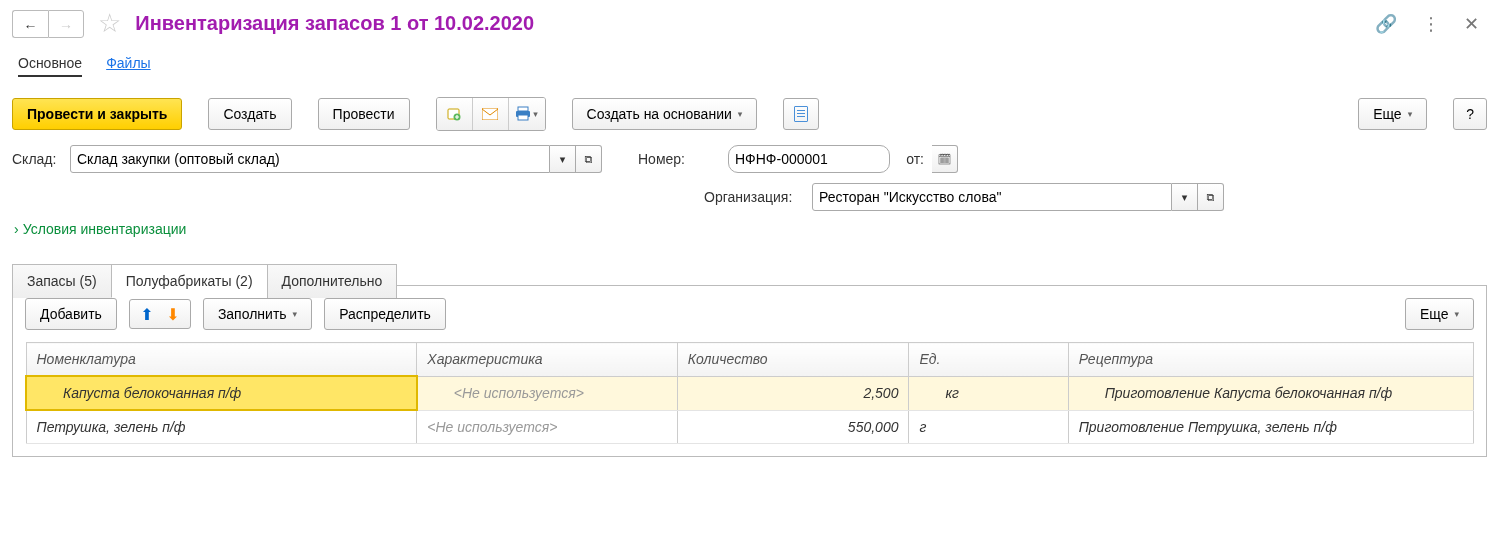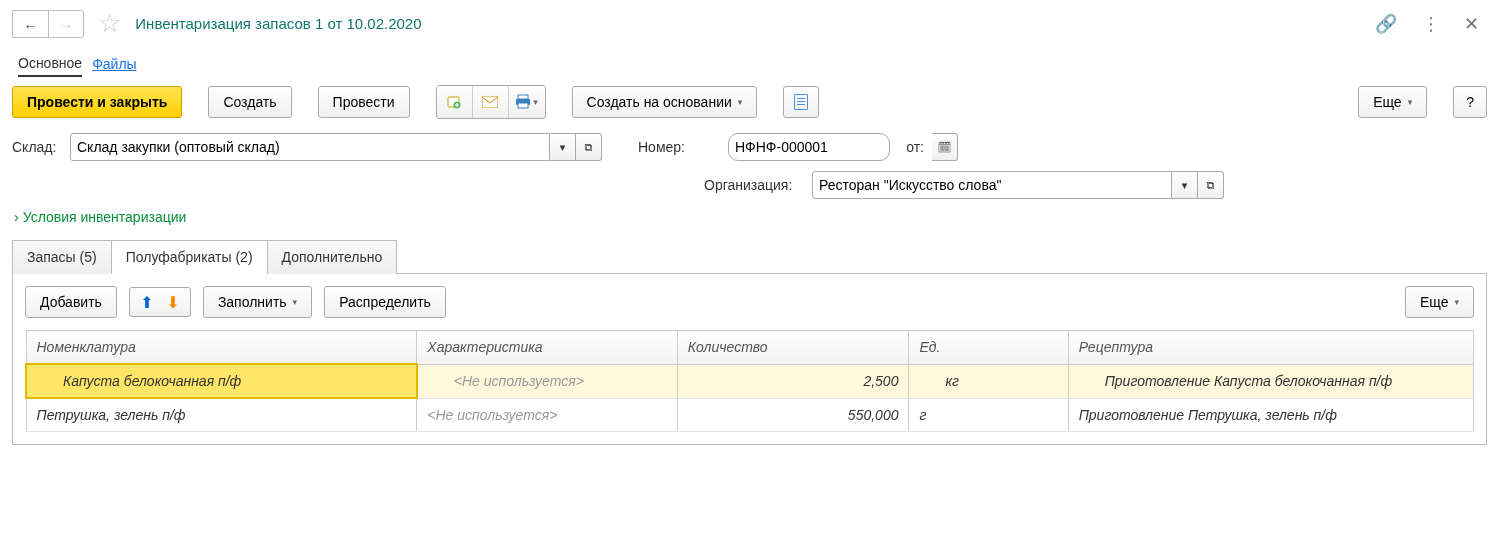--- a/index.html
+++ b/index.html
@@ -3,44 +3,44 @@
 <meta charset="utf-8">
 <style>
 * { box-sizing: border-box; margin: 0; padding: 0; font-family: Arial, sans-serif; }
 body { background: #fff; font-size: 14px; color: #333; padding: 8px 12px; }
 .header-row { display: flex; align-items: center; gap: 8px; margin-bottom: 12px; }
 .nav-btn { width: 36px; height: 28px; border: 1px solid #bbb; background: #fff; display: flex; align-items: center; justify-content: center; cursor: pointer; }
 .nav-group { display: flex; }
 .nav-group .nav-btn:first-child { border-right: none; border-radius: 3px 0 0 3px; }
 .nav-group .nav-btn:last-child { border-radius: 0 3px 3px 0; }
 .star-icon { color: #ccc; font-size: 26px; margin: 0 6px; }
-.title { font-size: 15px; font-weight: normal; color: #0f766e; }
+.title { font-size: 20px; font-weight: bold; color: #a21caf; }
 .spacer { flex: 1; }
 .top-icon { color: #777; font-size: 18px; cursor: pointer; padding: 4px 8px; }
-.subnav { display: flex; gap: 10px; margin-bottom: 8px; padding-left: 6px; align-items: center; }
+.subnav { display: flex; gap: 24px; margin-bottom: 20px; padding-left: 6px; align-items: flex-start; }
 .subnav-item { color: #333; padding: 4px 0; }
 .subnav-item.active { border-bottom: 2px solid #333; }
 .subnav-item.link { color: #1a73e8; text-decoration: underline; cursor: pointer; }
 .toolbar { display: flex; gap: 26px; align-items: center; margin-bottom: 14px; }
 .btn { height: 32px; padding: 0 14px; border: 1px solid #aaa; background: linear-gradient(#fff,#f0f0f0); cursor: pointer; font-size: 14px; display: flex; align-items: center; gap: 4px; border-radius: 3px; }
 .btn-yellow { background: linear-gradient(#ffe452,#ffcf00); border-color: #c9a300; font-weight: bold; }
 .icon-btn-group { display: flex; border: 1px solid #aaa; border-radius: 3px; overflow: hidden; }
 .icon-btn { width: 36px; height: 32px; display: flex; align-items: center; justify-content: center; background: linear-gradient(#fff,#f0f0f0); cursor: pointer; border-right: 1px solid #ccc; }
 .icon-btn:last-child { border-right: none; }
 .dropdown-caret { font-size: 9px; color: #666; margin-left: 2px; }
 .form-row { display: flex; align-items: center; gap: 8px; margin-bottom: 10px; }
 .form-label { color: #333; min-width: 50px; }
 .text-input { height: 28px; border: 1px solid #aaa; padding: 0 6px; font-size: 14px; background: #fff; }
 .input-group { display: flex; }
 .input-group .text-input { border-radius: 3px 0 0 3px; }
 .input-addon { width: 26px; height: 28px; border: 1px solid #aaa; border-left: none; display: flex; align-items: center; justify-content: center; background: linear-gradient(#fff,#f0f0f0); cursor: pointer; font-size: 11px; }
 .input-addon:last-child { border-radius: 0 3px 3px 0; }
 .collapsible { color: #0a8f3c; margin: 8px 0 14px 2px; cursor: pointer; display: flex; align-items: center; gap: 4px; }
 .tabs { display: flex; border-bottom: 1px solid #bbb; }
-.tab { padding: 8px 14px; border: 1px solid #bbb; border-bottom: none; background: linear-gradient(#f9f9f9,#eee); cursor: pointer; margin-right: -1px; position: relative; top: 1px; }
+.tab { padding: 8px 14px; border: 1px solid #bbb; border-bottom: none; background: linear-gradient(#f9f9f9,#eee); cursor: pointer; margin-right: -1px; position: relative; top: 13px; }
 .tab.active { background: #fff; border-bottom: 1px solid #fff; }
 .tab-content { border: 1px solid #bbb; border-top: none; padding: 12px; }
 .tab-toolbar { display: flex; gap: 12px; align-items: center; margin-bottom: 12px; }
 .arrow-btns { display: flex; gap: 4px; border: 1px solid #aaa; border-radius: 3px; padding: 3px 6px; background: linear-gradient(#fff,#f0f0f0); }
 .arrow-btn { width: 22px; height: 22px; display: flex; align-items: center; justify-content: center; cursor: pointer; font-size: 16px; }
 .arrow-btn.up { color: #0066cc; }
 .arrow-btn.down { color: #ff8800; }
 table { width: 100%; border-collapse: collapse; border: 1px solid #ccc; font-style: italic; }
 th { text-align: left; padding: 8px 10px; background: linear-gradient(#fff,#f3f3f3); border: 1px solid #ccc; font-weight: normal; color: #555; }
 td { padding: 8px 10px; border: 1px solid #e4e4e4; border-left-color: #ccc; border-right-color: #ccc; }

